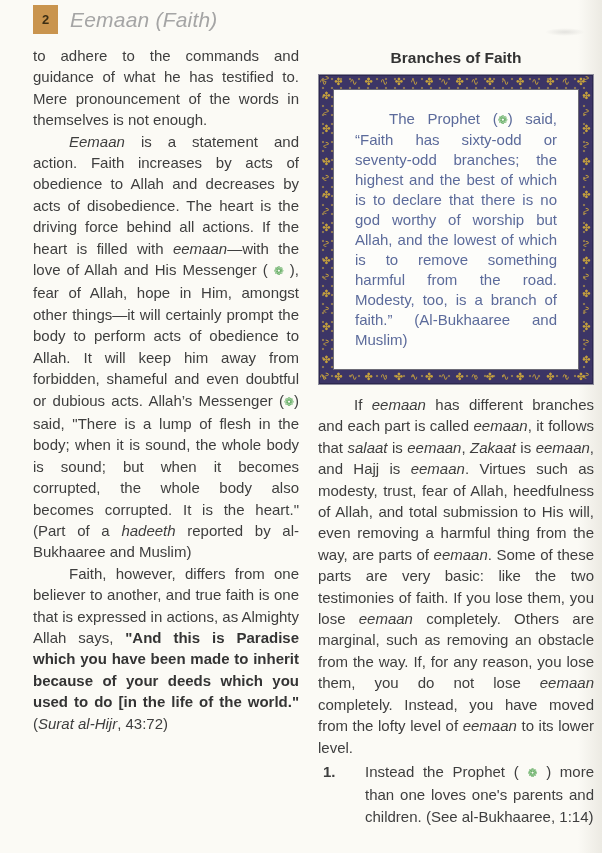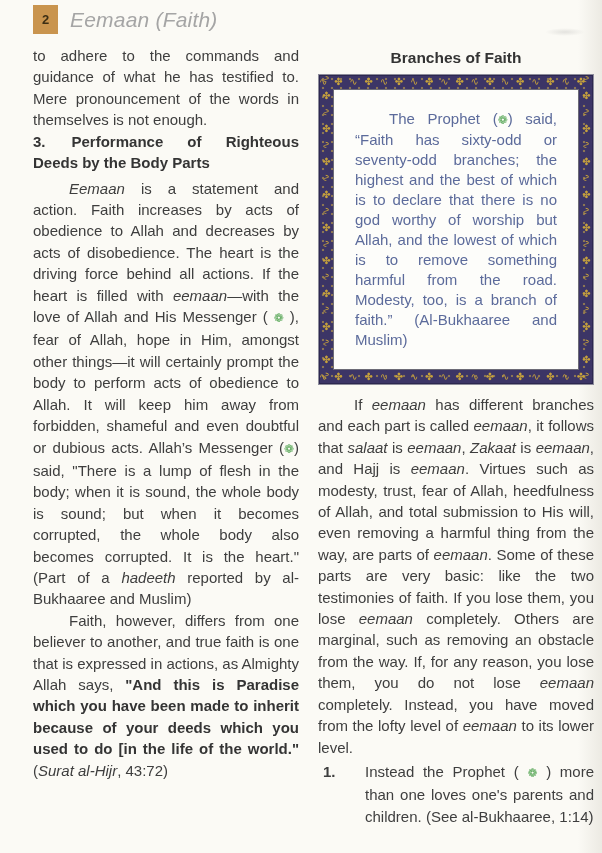--- a/index.html
+++ b/index.html
@@ -135,21 +135,20 @@
       <span class="t-main">Eemaan</span><span class="t-rest"> (Faith)</span>
     </div>
   </div>
 
   <div class="smudge"></div>
 
   <div class="columns">
 
     <div class="col-left">
       <p class="body mb-blank"><span>to adhere to the commands and guidance of what he has testified to. Mere pronouncement of the words in themselves is not enough.</span></p>
-      <p class="section-heading"><span class="s-b">3.</span><span class="s-tab"></span><span class="s-b">Performance of Righteous Deeds by the Body Parts</span></p>
       <p class="body indent"><span class="s-i">Eemaan</span><span> is a statement and action. Faith increases by acts of obedience to Allah and decreases by acts of disobedience. The heart is the driving force behind all actions. If the heart is filled with </span><span class="s-i">eemaan</span><span>—with the love of Allah and His Messenger ( </span><span class="s-sym" title="ﷺ">❁</span><span> ), fear of Allah, hope in Him, amongst other things—it will certainly prompt the body to perform acts of obedience to Allah. It will keep him away from forbidden, shameful and even doubtful or dubious acts. Allah’s Messenger (</span><span class="s-sym" title="ﷺ">❁</span><span>) said, "There is a lump of flesh in the body; when it is sound, the whole body is sound; but when it becomes corrupted, the whole body also becomes corrupted. It is the heart." (Part of a </span><span class="s-i">hadeeth</span><span> reported by al-Bukhaaree and Muslim)</span></p>
       <p class="body indent"><span>Faith, however, differs from one believer to another, and true faith is one that is expressed in actions, as Almighty Allah says, </span><span class="s-b">"And this is Paradise which you have been made to inherit because of your deeds which you used to do [in the life of the world."</span><span> (</span><span class="s-i">Surat al-Hijr</span><span>, 43:72)</span></p>
     </div>
 
     <div class="col-right">
       <div class="col-heading">Branches of Faith</div>
 
       <div class="hadith-box">
         <div class="ornate ornate-h ornate-top">∿ ✤ ∿ ✤ ∿ ✤ ∿ ✤ ∿ ✤ ∿ ✤ ∿ ✤ ∿ ✤ ∿ ✤ ∿ ✤ ∿ ✤ ∿ ✤ ∿ ✤ ∿ ✤ ∿ ✤ ∿ ✤ ∿ ✤ ∿ ✤ </div>
         <div class="ornate ornate-h ornate-bottom">∿ ✤ ∿ ✤ ∿ ✤ ∿ ✤ ∿ ✤ ∿ ✤ ∿ ✤ ∿ ✤ ∿ ✤ ∿ ✤ ∿ ✤ ∿ ✤ ∿ ✤ ∿ ✤ ∿ ✤ ∿ ✤ ∿ ✤ ∿ ✤ </div>

